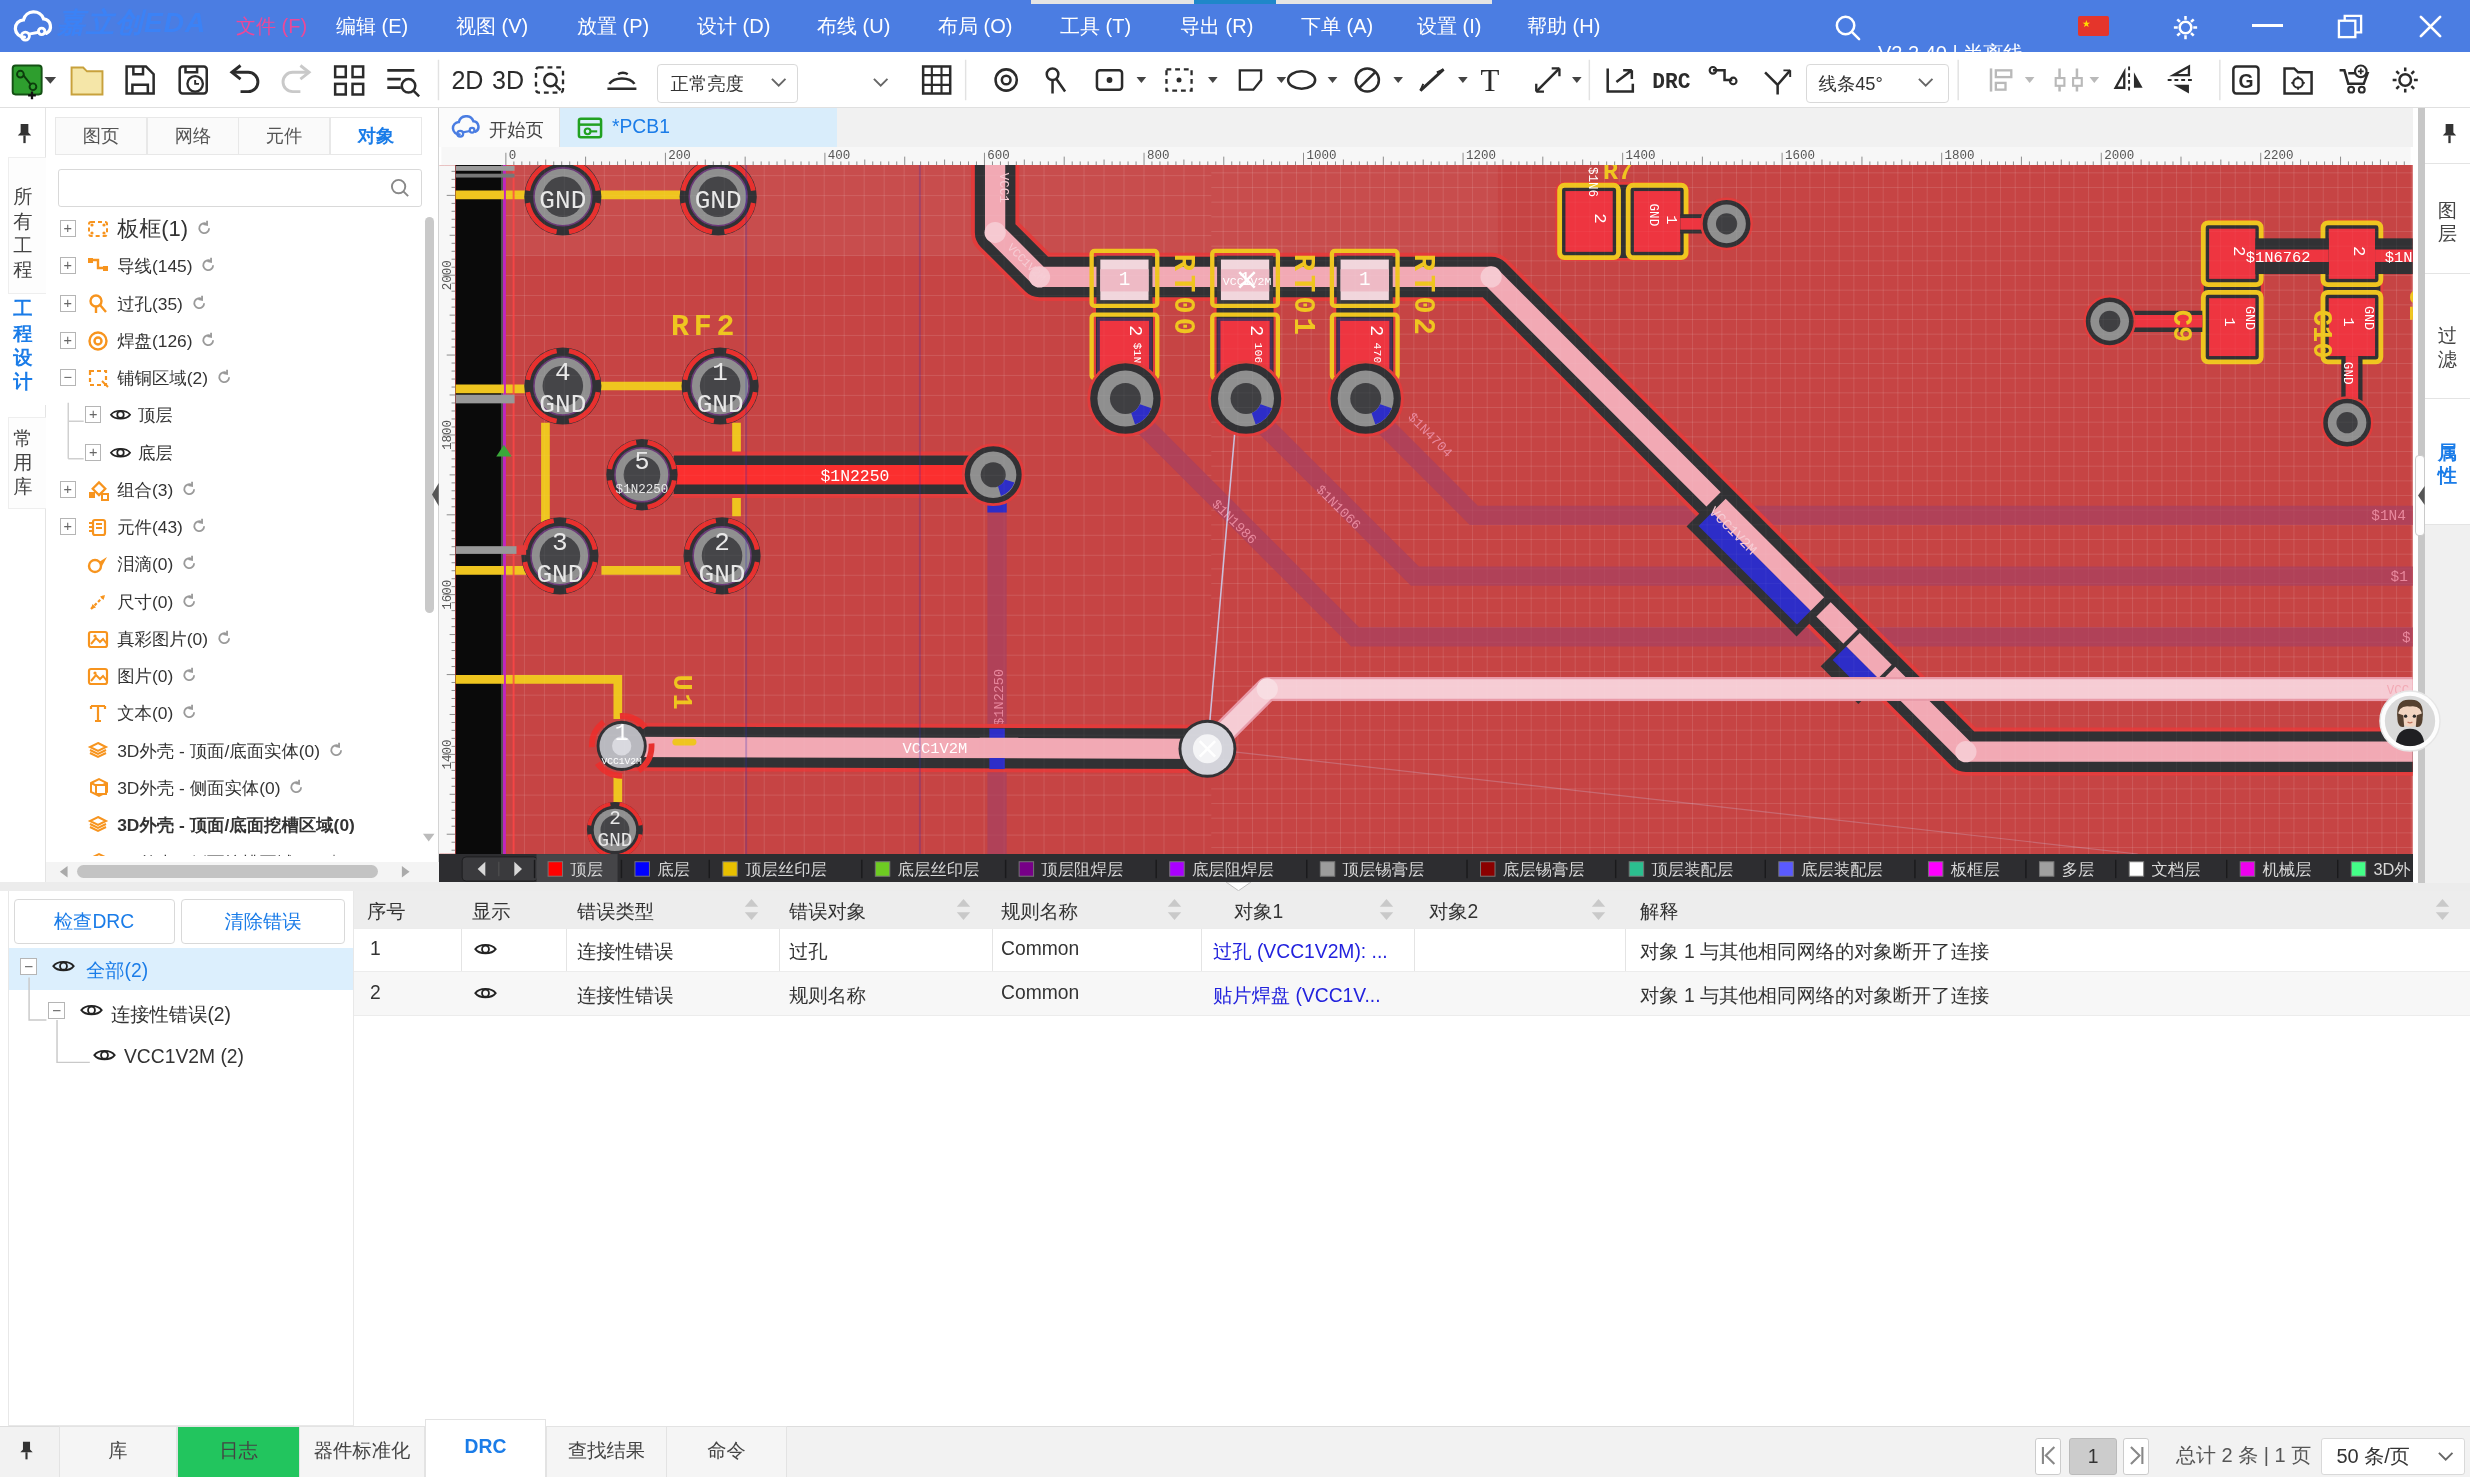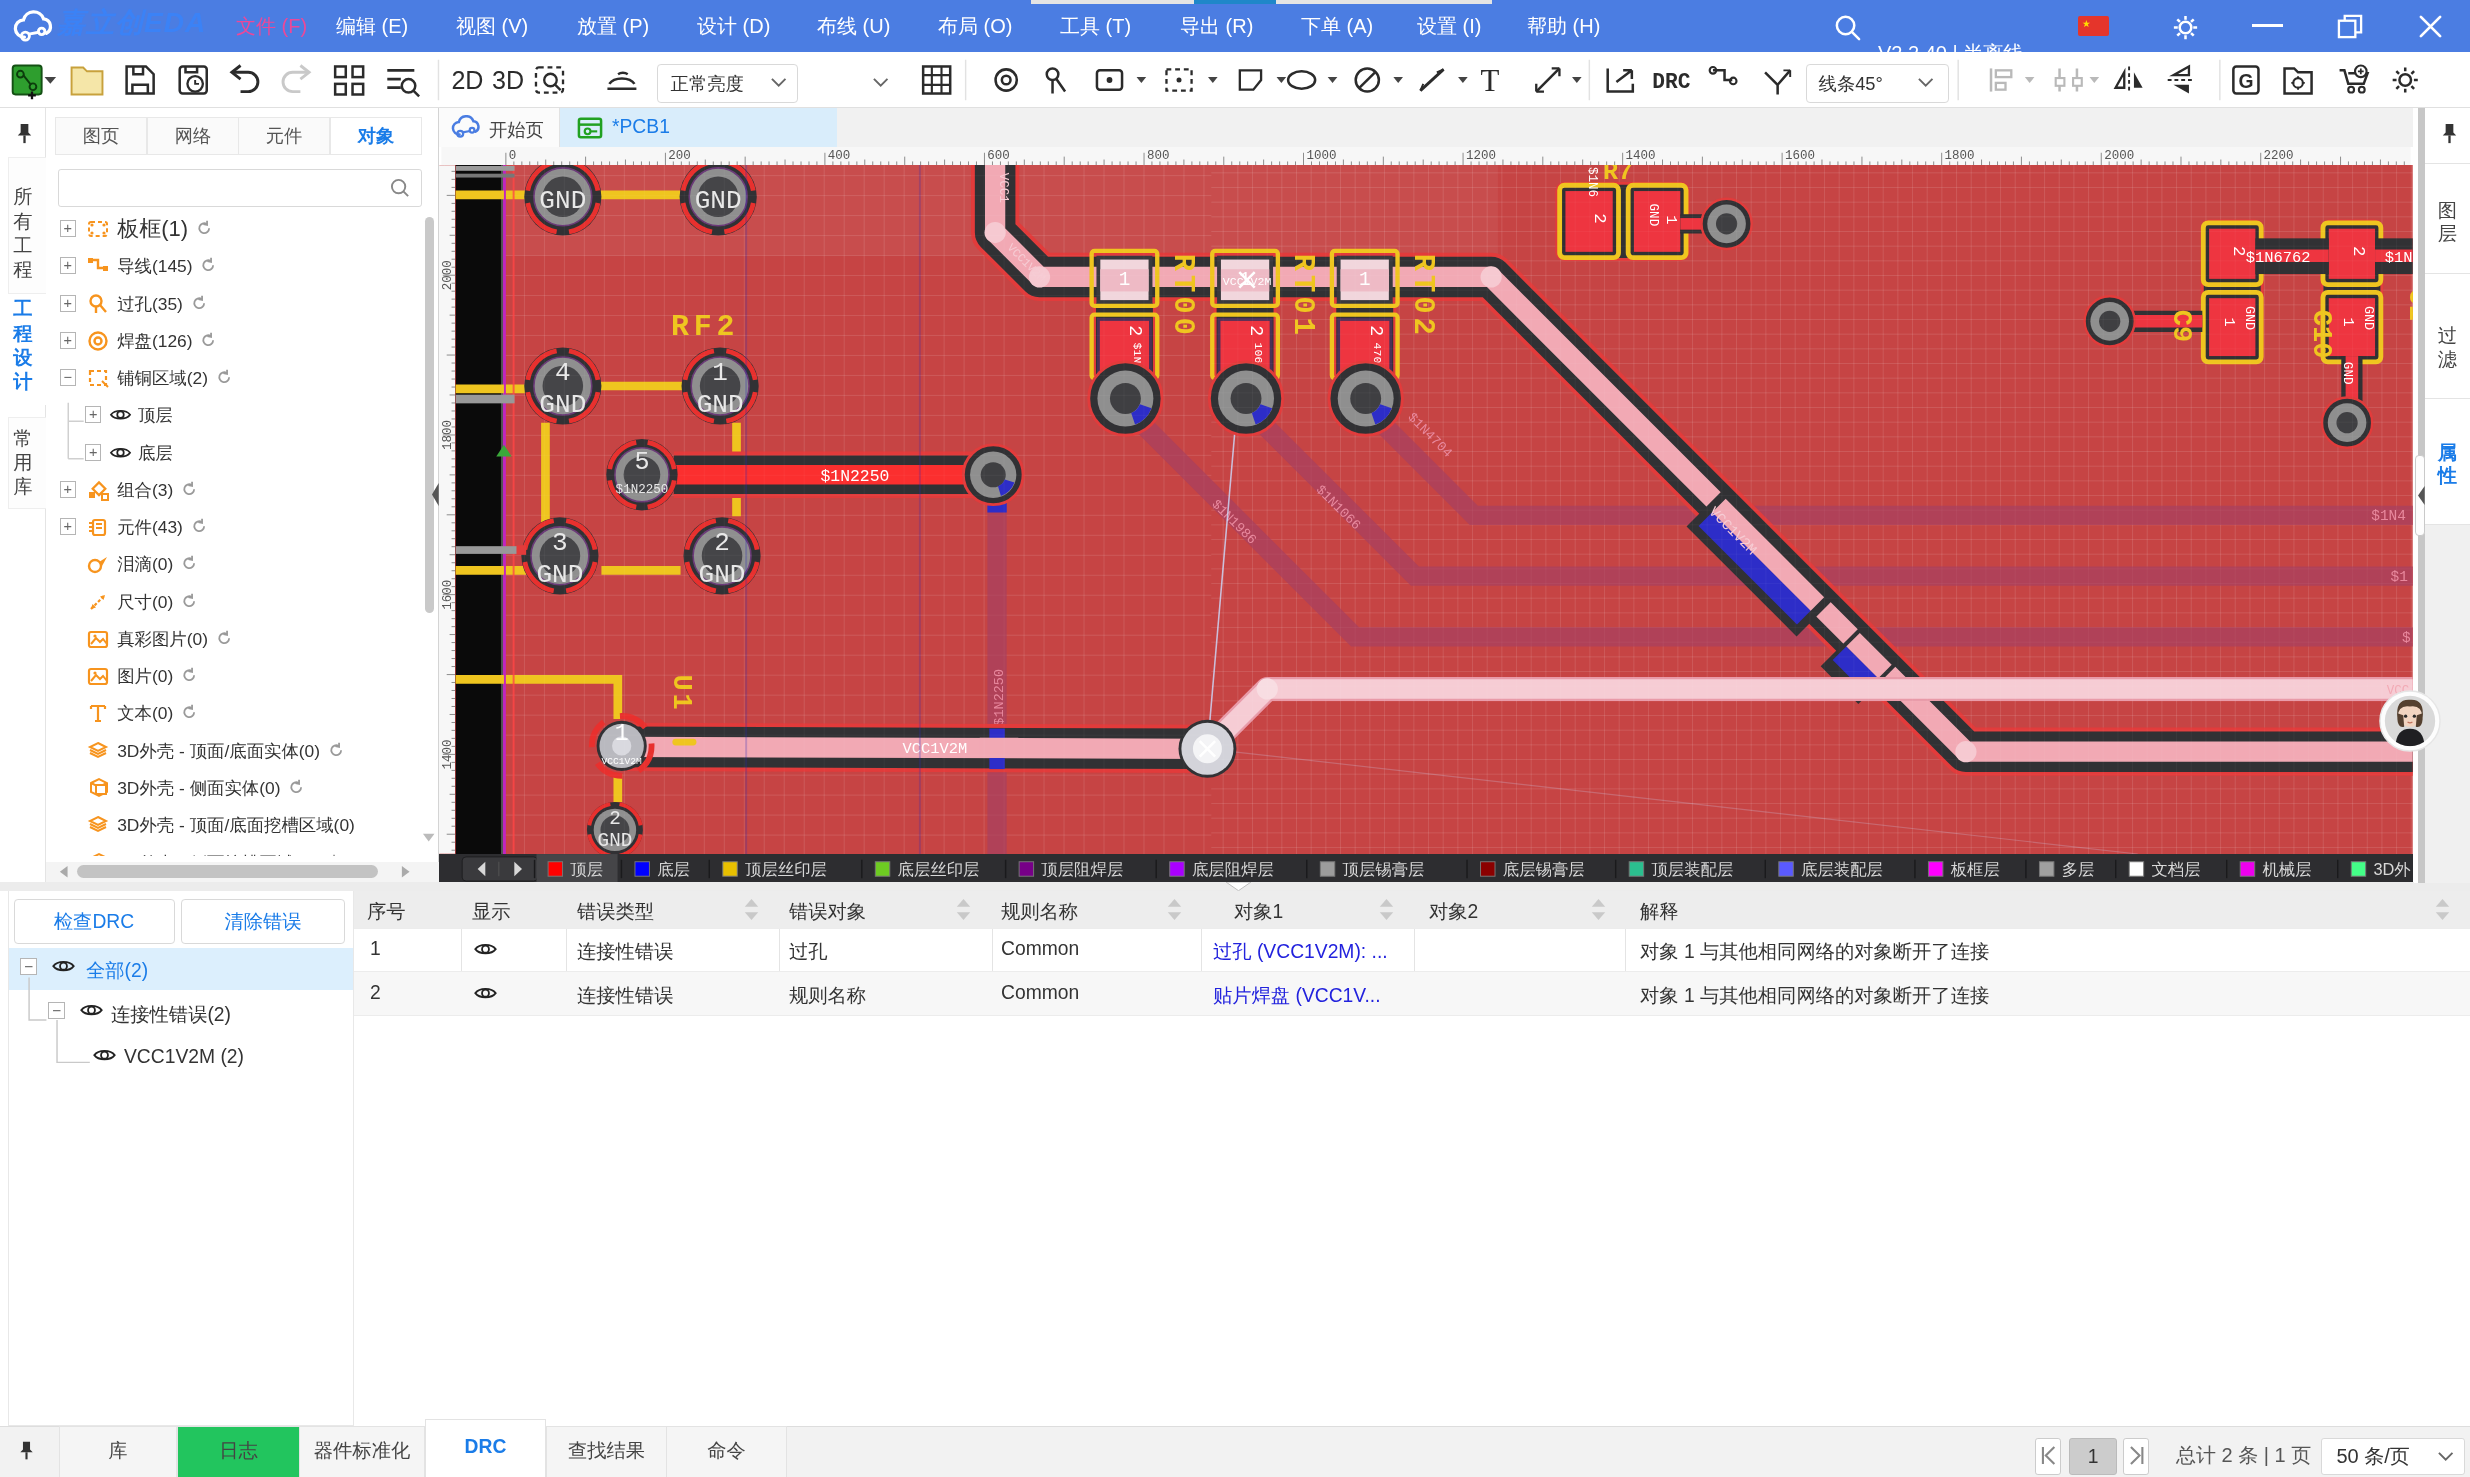--- a/index.html
+++ b/index.html
@@ -462,21 +462,21 @@
           <path d="M4 6 L12 2 L20 6 L20 15 L12 19 L4 15 Z" fill="none" stroke="#f7941e" stroke-width="2"></path>
           <path d="M4 6 L12 10 L20 6 M12 10 V19" fill="none" stroke="#f7941e" stroke-width="2"></path>
           <rect x="9" y="8" width="10" height="9" fill="#fff" stroke="#f7941e" stroke-width="2"></rect>
         </svg>
         <span style="font-size:17.4px;color:#333;">3D外壳 - 侧面实体(0)</span>
         <svg width="16.4" height="16.4" viewBox="0 0 20 20" style="margin-left:7.7px;">
           <path d="M16 10 a6 6 0 1 1 -3 -5.2" fill="none" stroke="#9a9a9a" stroke-width="2.2"></path>
           <path d="M13.5 1 L13.5 6 L9 5" fill="none" stroke="#9a9a9a" stroke-width="2.2"></path>
         </svg>
       </div>
-<div style="position:absolute;left:13.5px;top:596px;height:37px;display:flex;align-items:center;">
+<div style="position:absolute;left:13.5px;top:596px;height:37px;display:flex;align-items:center;font-weight:bold;">
         <span style="display:inline-block;width:16.4px;"></span>
         <svg width="22" height="22" viewBox="0 0 22 22" style="margin:0 7.7px 0 11.6px;">
           <path d="M11 3 L19 7 L11 11 L3 7 Z" fill="none" stroke="#f7941e" stroke-width="2"></path>
           <path d="M3 10 L11 14 L19 10 M3 13 L11 17 L19 13" fill="none" stroke="#f7941e" stroke-width="2"></path>
         </svg>
         <span style="font-size:17.4px;color:#333;">3D外壳 - 顶面/底面挖槽区域(0)</span>
       </div>
 <div style="position:absolute;left:13.5px;top:634px;height:37px;display:flex;align-items:center;">
         <span style="display:inline-block;width:16.4px;"></span>
         <svg width="22" height="22" viewBox="0 0 22 22" style="margin:0 7.7px 0 11.6px;">

